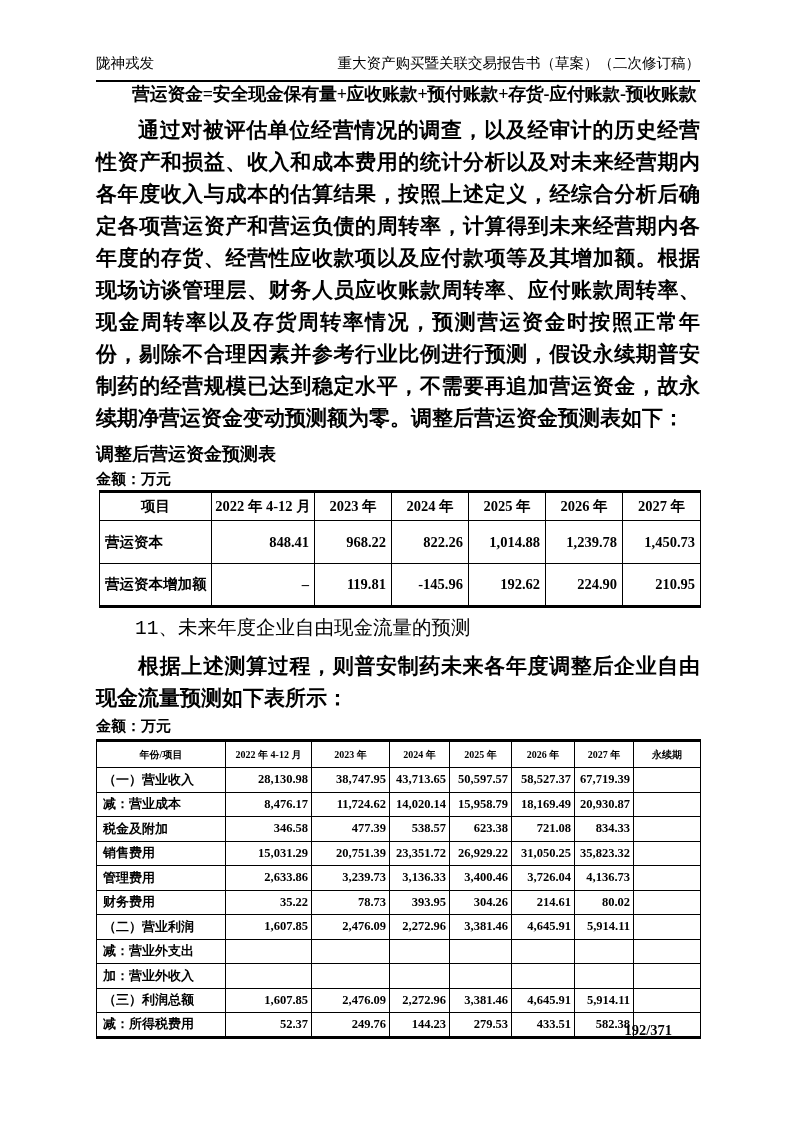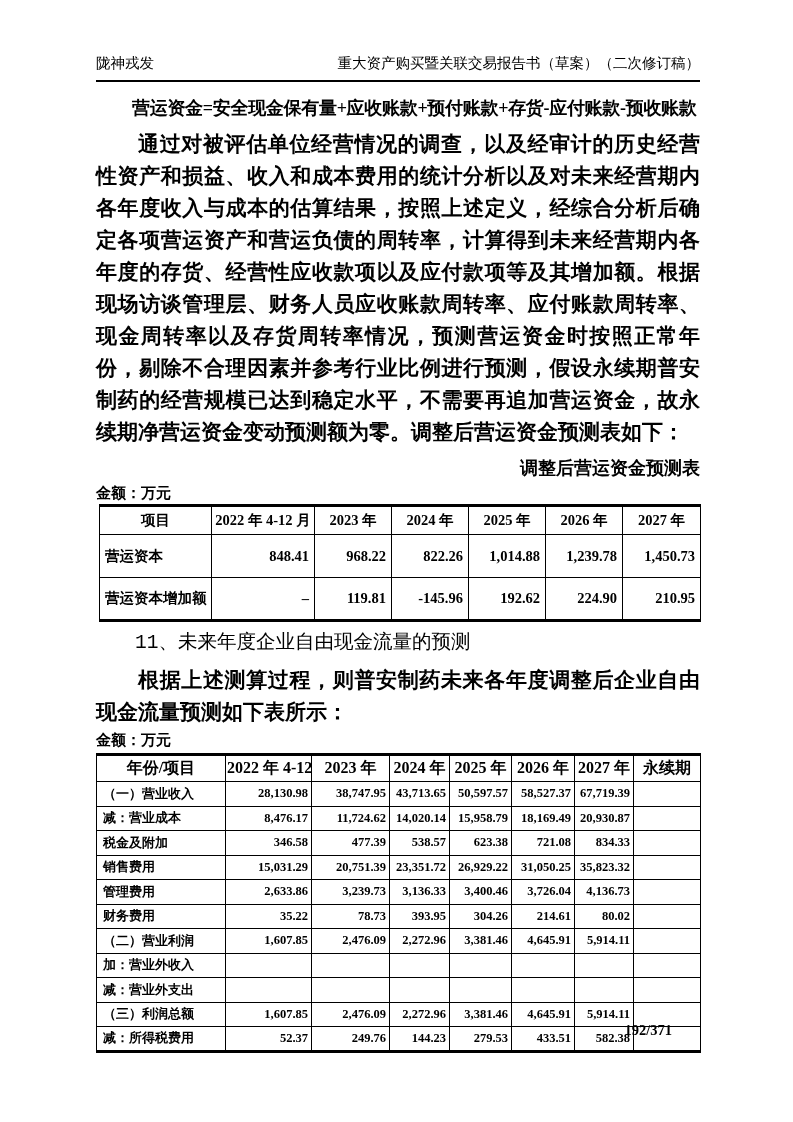--- a/index.html
+++ b/index.html
@@ -20,38 +20,37 @@
     align-items: baseline;
     margin: 54px 93px 0 96px;
     padding-bottom: 7px;
     border-bottom: 2px solid #000;
     font-size: 14.5px;
     font-weight: 400;
     gap: 24px;
   }
   .content { margin: 0 93px 0 96px; }
   .formula {
-    margin-top: 14px;
     font-size: 18px;
     font-weight: 700;
     text-indent: 2em;
     white-space: nowrap;
     letter-spacing: -0.3px;
   }
   .body-para {
     margin-top: 8px;
     font-size: 21px;
     font-weight: 700;
     line-height: 32px;
     text-align: justify;
     text-indent: 2em;
   }
   .table-title {
     margin-top: 8px;
-    text-align: right;
+    text-align: left;
     font-size: 18px;
     font-weight: 700;
     line-height: 25px;
   }
   .unit-note {
     margin-top: 2px;
     font-size: 15px;
     font-weight: 700;
     line-height: 21px;
   }
@@ -79,21 +78,21 @@
   }
   th { text-align: center; font-weight: 700; }
   td.lab { text-align: left; }
   td.num { text-align: right; }
   
   .wc-table { width: 601px; margin: 0 0 0 3px; font-size: 14.5px; }
   .wc-table th { height: 29px; padding: 0 3px; }
   .wc-table td { height: 43px; padding: 0 5px; }
   
   .fcf-table { width: 604px; margin-top: 2px; font-size: 12.5px; }
-  .fcf-table th { height: 27px; padding: 0 1px; font-size: 16px; }
+  .fcf-table th { height: 27px; padding: 0 1px; font-size: 10px; }
   .fcf-table td { height: 24.5px; }
   .fcf-table td.lab { padding: 0 3px 0 6px; font-size: 13px; }
   .fcf-table td.num { padding: 0 3px; }
   .page-footer {
     position: absolute;
     top: 1022px;
     right: 121px;
     font-size: 14.5px;
     font-weight: 700;
   }
@@ -251,31 +250,31 @@
         <td class="lab">（二）营业利润</td>
         <td class="num">1,607.85</td>
         <td class="num">2,476.09</td>
         <td class="num">2,272.96</td>
         <td class="num">3,381.46</td>
         <td class="num">4,645.91</td>
         <td class="num">5,914.11</td>
         <td class="num"></td>
       </tr>
       <tr>
+        <td class="lab">减：营业外支出</td>
+        <td class="num"></td>
+        <td class="num"></td>
+        <td class="num"></td>
+        <td class="num"></td>
+        <td class="num"></td>
+        <td class="num"></td>
+        <td class="num"></td>
+      </tr>
+      <tr>
         <td class="lab">加：营业外收入</td>
-        <td class="num"></td>
-        <td class="num"></td>
-        <td class="num"></td>
-        <td class="num"></td>
-        <td class="num"></td>
-        <td class="num"></td>
-        <td class="num"></td>
-      </tr>
-      <tr>
-        <td class="lab">减：营业外支出</td>
         <td class="num"></td>
         <td class="num"></td>
         <td class="num"></td>
         <td class="num"></td>
         <td class="num"></td>
         <td class="num"></td>
         <td class="num"></td>
       </tr>
       <tr>
         <td class="lab">（三）利润总额</td>

